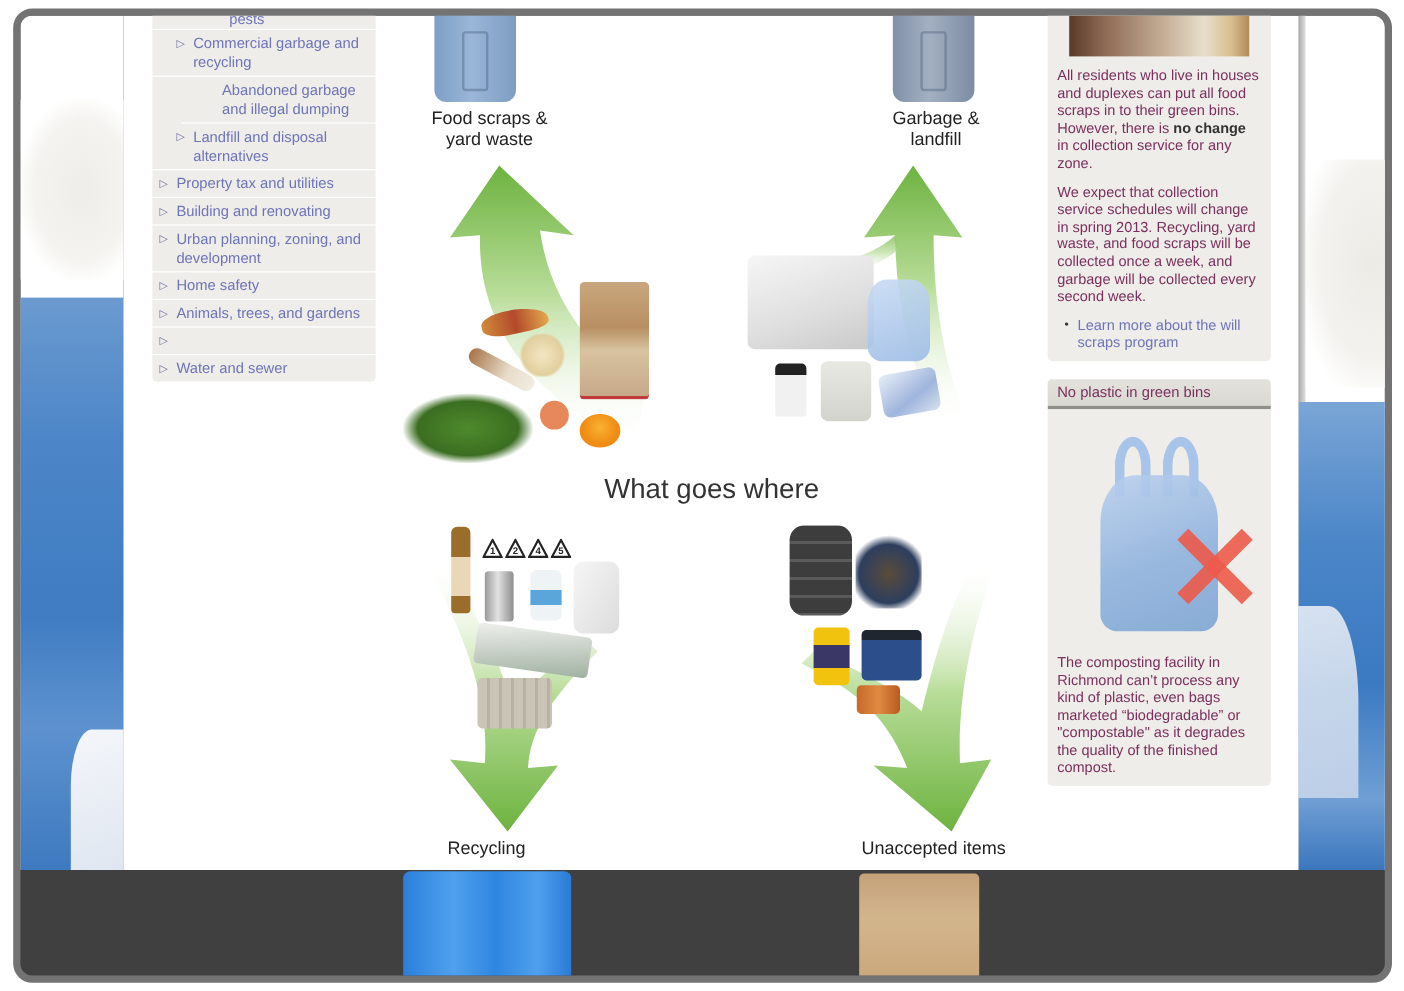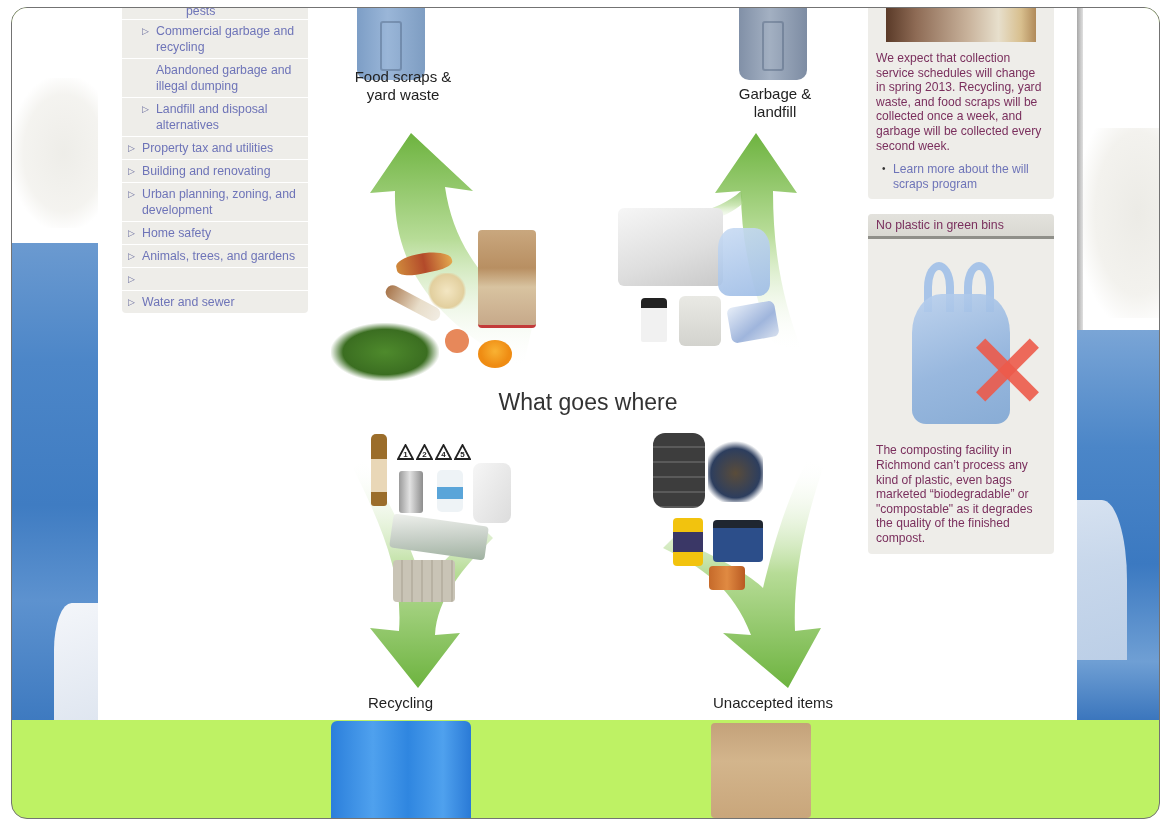--- a/index.html
+++ b/index.html
@@ -1,21 +1,21 @@
 <!DOCTYPE html>
 <html><head>
 <meta charset="utf-8">
 <style>
   * { box-sizing: border-box; margin: 0; padding: 0; }
   html, body { width: 1170px; height: 826px; background: #ffffff; overflow: hidden; }
   body { font-family: "Liberation Sans", sans-serif; position: relative; }
 
   #frame {
     position: absolute; left: 11px; top: 7px; width: 1149px; height: 812px;
-    border: 1px solid #737373; border-radius: 16px; overflow: hidden; background: #bef264;
+    border: 6px solid #737373; border-radius: 16px; overflow: hidden; background: #404040;
   }
   
   .bg-left { position: absolute; left: 0; top: 0; width: 86px; height: 712px; background: #ffffff; }
   .bg-left .swirl { position: absolute; left: 0; top: 70px; width: 86px; height: 150px;
      background: radial-gradient(ellipse at 60% 50%, #ecebe6 0%, #f3f2ee 55%, #ffffff 75%); opacity: .9; }
   .bg-left .photo { position: absolute; left: 0; top: 235px; width: 86px; height: 477px;
      background: linear-gradient(180deg, #6b9ad0 0%, #4c86c8 25%, #3f7cc2 55%, #5d92cf 75%, #3e7ac0 100%); }
   .bg-left .photo .shirt { position: absolute; left: 42px; top: 360px; width: 44px; height: 117px;
      background: linear-gradient(160deg, #f4f6fa, #dfe6f0); border-radius: 40% 0 0 0; }
   .bg-right { position: absolute; left: 1065px; top: 0; width: 84px; height: 712px; background: #ffffff; }
@@ -29,21 +29,21 @@
      background: linear-gradient(170deg, #f0f3f8, #c9d7ea); border-radius: 0 50% 0 0; opacity: .85; }
 
   
   #page { position: absolute; left: 86px; top: 0; width: 979px; height: 712px; background: #ffffff; }
 
   
   #leftnav { position: absolute; left: 24px; top: 0; width: 186px; background: #eeede9; border-radius: 0 0 4px 4px; }
   .nav-item { display: flex; align-items: flex-start; border-bottom: 1px solid #ffffff;
      padding: 3px 4px 3px 6px; font-size: 12.3px; line-height: 16px; color: #6e74b8; cursor: pointer; }
   .nav-item.sub { padding-left: 20px; }
-  .nav-item.sub.noarrow { padding-left: 34px; }
+  .nav-item.sub.noarrow { padding-left: 34px; margin-left: 24px; }
   .nav-item .arrow { flex: 0 0 14px; font-size: 9px; color: #6b6f9f; line-height: 16px; }
   .nav-item .label { flex: 1; }
   .nav-item.partial { height: 12px; overflow: hidden; padding-top: 0; }
   .nav-item.partial .label { margin-top: -5px; padding-left: 44px; }
 
   
   #diagram { position: absolute; left: 225px; top: 0; width: 540px; height: 712px; }
   .bin-label { position: absolute; font-size: 15px; line-height: 18px; color: #222; text-align: center; }
   .diag-title { position: absolute; left: 160px; top: 381px; width: 210px; text-align: center; font-size: 23px; color: #333; }
   .arrow-shape { position: absolute; }
@@ -145,21 +145,21 @@
 
     <div id="diagram">
 
       <div class="bin-top" style="left:34px; top:0;">
           <div class="handle"></div>
         </div>
       <div class="bin-top gray" style="left:416px; top:0;">
           <div class="handle"></div>
         </div>
 
-      <div class="bin-label" style="left:20px; top:60px; width:120px;">
+      <div class="bin-label" style="left:20px; top:77px; width:120px;">
         <div>Food scraps &amp;</div>
         <div>yard waste</div>
       </div>
       <div class="bin-label" style="left:392px; top:77px; width:120px;">
         <div>Garbage &amp;</div>
         <div>landfill</div>
       </div>
 
       <svg class="arrow-shape" style="left:20px; top:115px;" width="190" height="260" viewBox="0 0 190 260">
         <defs>
@@ -253,20 +253,23 @@
       <div class="bin-label" style="left:20px; top:686px; width:115px;">Recycling</div>
       <div class="bin-label" style="left:370px; top:686px; width:160px;">Unaccepted items</div>
 
       <div class="item" style="left:8px; top:713px; width:140px; height:99px; background:linear-gradient(90deg,#2b7fdb,#4fa1ee 30%,#2f86e0 55%,#4fa1ee 80%,#2a7ad6); border-radius:6px 6px 0 0;"></div>
       <div class="item" style="left:388px; top:715px; width:100px; height:95px; background:linear-gradient(180deg,#c4a27a,#d3b58c 40%,#c9a67b);"></div>
     </div>
 
     <aside id="rightcol">
       <div class="box">
         <div class="box-photo"></div>
+        <p>
+          <span>All residents who live in houses and duplexes can put all food scraps in to their green bins. However, there is </span><b>no change</b><span> in collection service for any zone.</span>
+        </p>
         <p>We expect that collection service schedules will change in spring 2013. Recycling, yard waste, and food scraps will be collected once a week, and garbage will be collected every second week.</p>
         <ul>
           <li>
             <span class="bullet">•</span>
             <a style="color:inherit; text-decoration:none; cursor:pointer;">Learn more about the will scraps program</a>
           </li>
         </ul>
       </div>
       <div class="box">
         <div class="box-header">No plastic in green bins</div>

